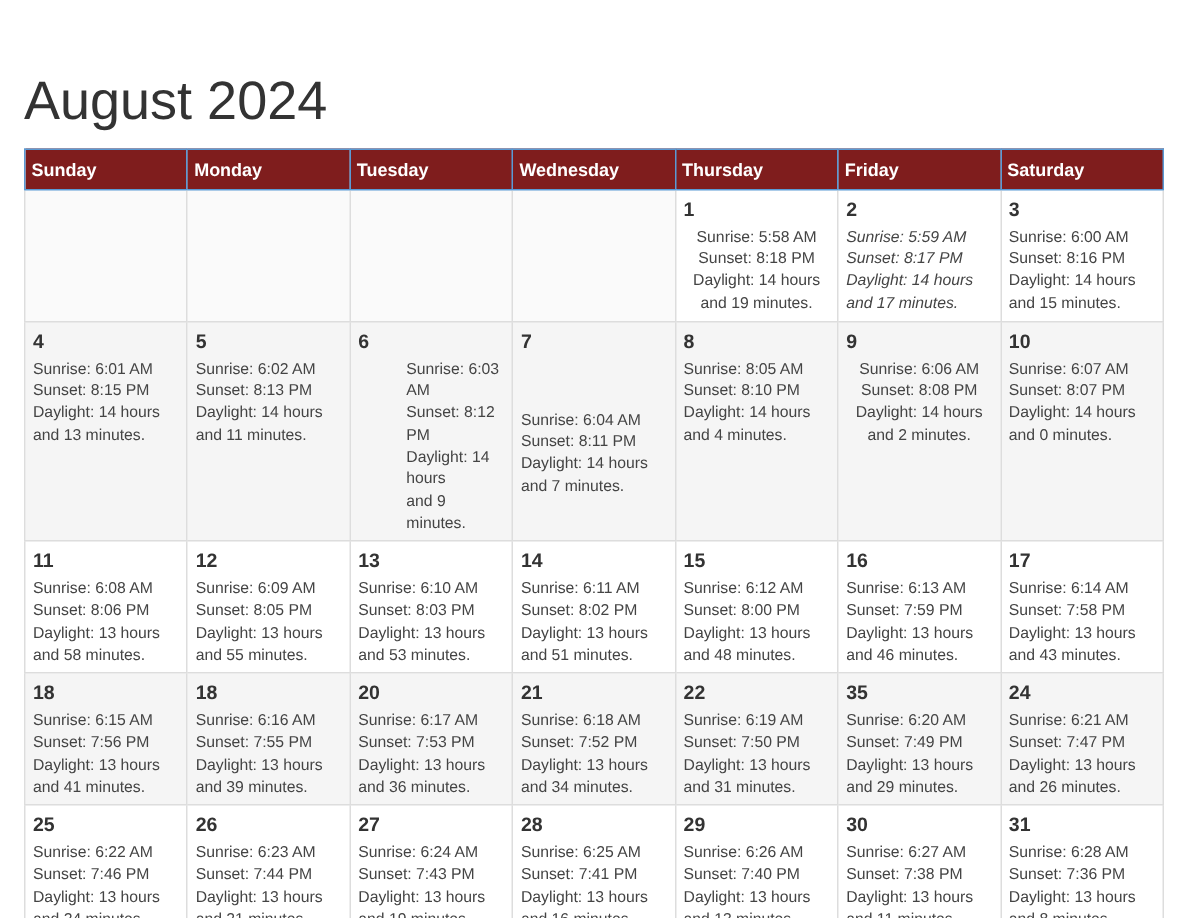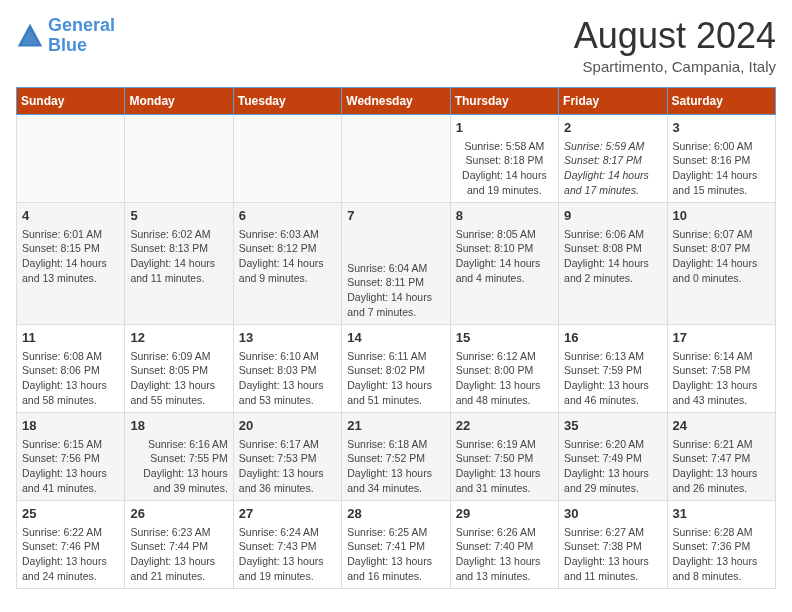--- a/index.html
+++ b/index.html
@@ -35,33 +35,34 @@
       height: 28px;
     }
     .title-block {
       text-align: right;
     }
     .main-title {
       font-size: 36px;
       font-weight: 300;
       color: #333;
       line-height: 1.1;
+      margin-top: 31px;
     }
     .subtitle {
       font-size: 15px;
       color: #555;
       margin-top: 2px;
     }
     .calendar {
       width: 100%;
       border-collapse: collapse;
       font-size: 11px;
     }
     .calendar th {
-      background-color: #c2410c;
+      background-color: #7f1d1d;
       color: #fff;
       padding: 6px 4px;
       text-align: left;
       font-size: 12px;
       font-weight: bold;
       border: 1px solid #5a9ad4;
     }
     .calendar td {
       vertical-align: top;
       padding: 4px 5px;
@@ -90,33 +91,22 @@
       background: #fafafa !important;
     }
     .week-row td {
       height: 88px;
     }
   </style>
 </head>
 <body>
 
 <div class="header">
-  <div class="logo">
-    <svg class="logo-icon" viewBox="0 0 32 32" xmlns="http://www.w3.org/2000/svg">
-      <polygon points="16,2 30,28 2,28" fill="#3a7abf"></polygon>
-      <polygon points="16,8 26,26 6,26" fill="#5a9ad4" opacity="0.5"></polygon>
-    </svg>
-    <div class="logo-text">
-      <div><span>General</span></div>
-      <div><span>Blue</span></div>
-    </div>
-  </div>
   <div class="title-block">
     <div class="main-title">August 2024</div>
-    <div class="subtitle">Spartimento, Campania, Italy</div>
   </div>
 </div>
 
 <table class="calendar">
   <thead>
     <tr>
     <th>Sunday</th>
         <th>Monday</th>
         <th>Tuesday</th>
         <th>Wednesday</th>
@@ -163,42 +153,42 @@
         </td>
         <td>
           <span class="day-number">5</span>
           <div class="day-info" style="white-space: pre-line;">Sunrise: 6:02 AM
 Sunset: 8:13 PM
 Daylight: 14 hours
 and 11 minutes.</div>
         </td>
         <td>
           <span class="day-number">6</span>
-          <div class="day-info" style="white-space: pre-line;">Sunrise: 6:03 AM
+          <div class="day-info" style="white-space: pre-line; margin-left: 32px;">Sunrise: 6:03 AM
 Sunset: 8:12 PM
 Daylight: 14 hours
 and 9 minutes.</div>
         </td>
         <td>
           <span class="day-number">7</span>
           <div class="day-info" style="white-space: pre-line; margin-top: 36px;">Sunrise: 6:04 AM
 Sunset: 8:11 PM
 Daylight: 14 hours
 and 7 minutes.</div>
         </td>
         <td>
           <span class="day-number">8</span>
           <div class="day-info" style="white-space: pre-line;">Sunrise: 8:05 AM
 Sunset: 8:10 PM
 Daylight: 14 hours
 and 4 minutes.</div>
         </td>
         <td>
           <span class="day-number">9</span>
-          <div class="day-info" style="white-space: pre-line;">Sunrise: 6:06 AM
+          <div class="day-info" style="white-space: pre-line; text-align: center;">Sunrise: 6:06 AM
 Sunset: 8:08 PM
 Daylight: 14 hours
 and 2 minutes.</div>
         </td>
         <td>
           <span class="day-number">10</span>
           <div class="day-info" style="white-space: pre-line;">Sunrise: 6:07 AM
 Sunset: 8:07 PM
 Daylight: 14 hours
 and 0 minutes.</div>
@@ -258,21 +248,21 @@
       <tr class="week-row">
         <td>
           <span class="day-number">18</span>
           <div class="day-info" style="white-space: pre-line;">Sunrise: 6:15 AM
 Sunset: 7:56 PM
 Daylight: 13 hours
 and 41 minutes.</div>
         </td>
         <td>
           <span class="day-number">18</span>
-          <div class="day-info" style="white-space: pre-line; text-align: right;">Sunrise: 6:16 AM
+          <div class="day-info" style="white-space: pre-line;">Sunrise: 6:16 AM
 Sunset: 7:55 PM
 Daylight: 13 hours
 and 39 minutes.</div>
         </td>
         <td>
           <span class="day-number">20</span>
           <div class="day-info" style="white-space: pre-line;">Sunrise: 6:17 AM
 Sunset: 7:53 PM
 Daylight: 13 hours
 and 36 minutes.</div>

